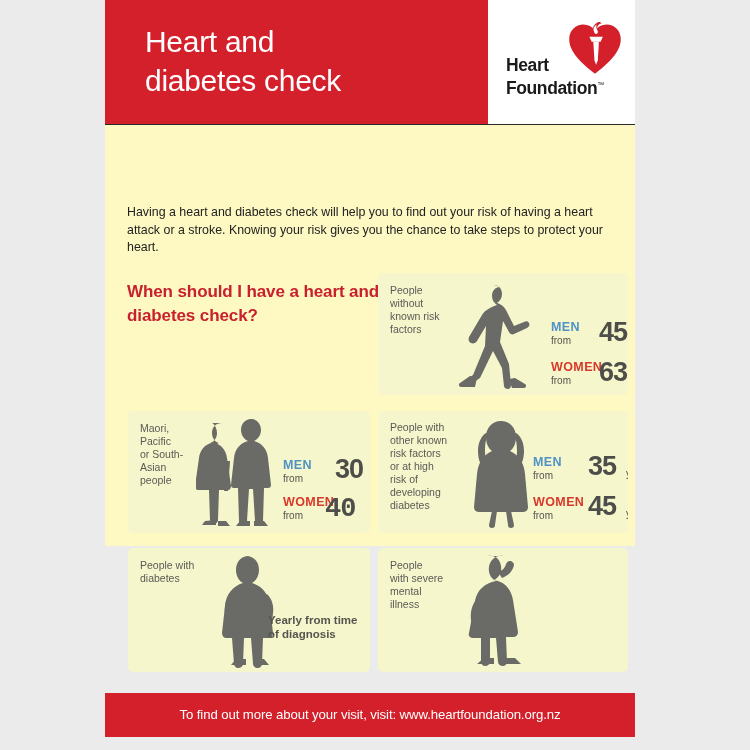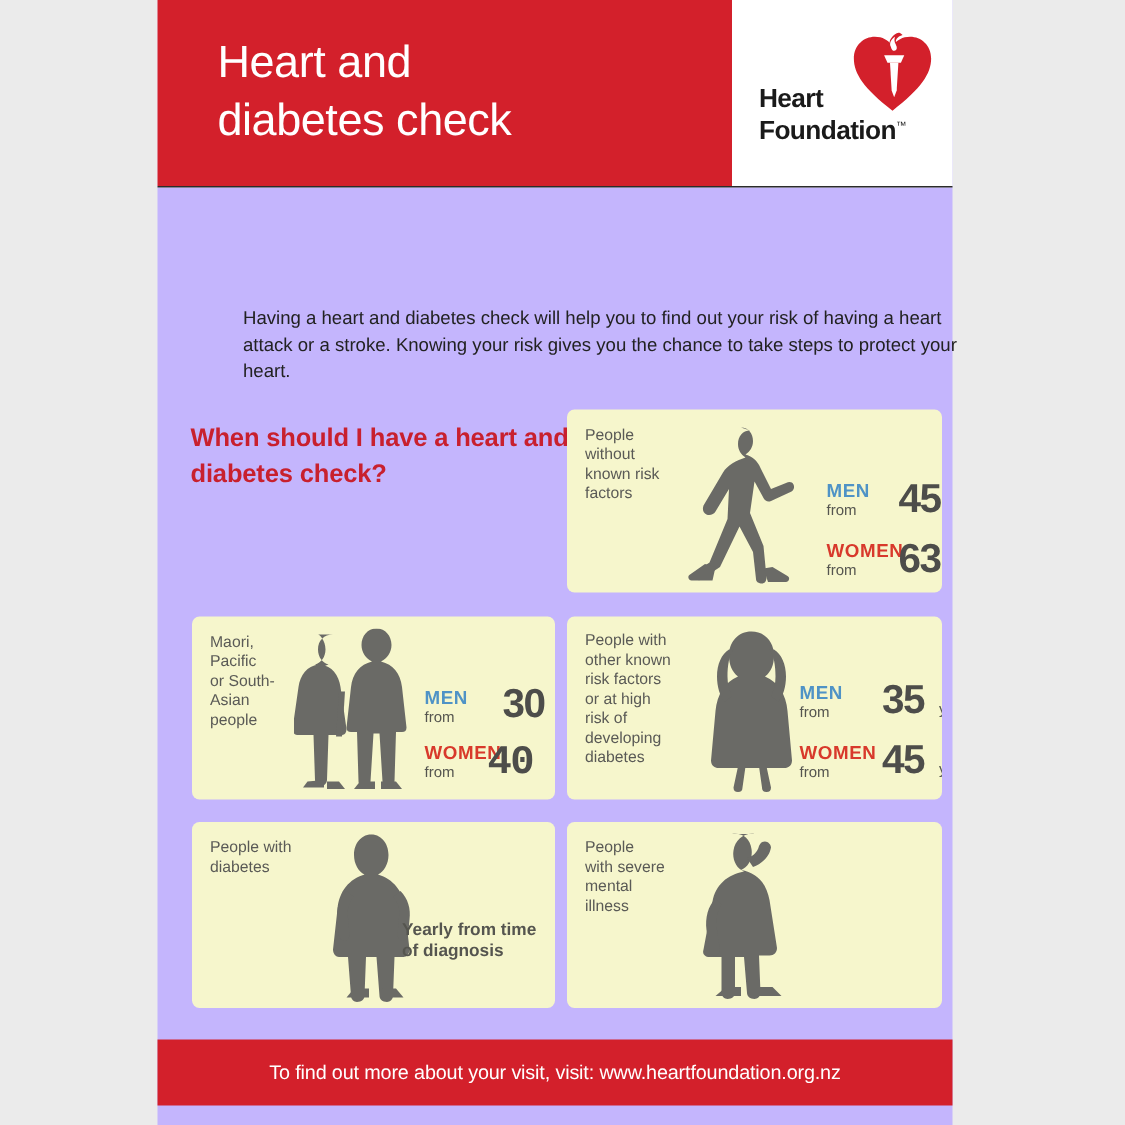--- a/index.html
+++ b/index.html
@@ -11,22 +11,22 @@
     height: 750px;
     background: #ebebeb;
     font-family: "Liberation Sans", sans-serif;
     overflow: hidden;
   }
   .poster {
     position: absolute;
     left: 105px;
     top: 0;
     width: 530px;
-    height: 750px;
-    background: #c4b5fd;
+    height: 546px;
+    background: #fef9c3;
   }
 
   
   .header {
     position: absolute;
     left: 0; top: 0;
     width: 530px;
     height: 125px;
     background: #ffffff;
   }
@@ -101,21 +101,20 @@
     letter-spacing: -0.2px;
   }
   .subcopy {
     position: absolute;
     left: 22px;
     top: 204px;
     width: 498px;
     color: #222222;
     font-size: 12.4px;
     line-height: 17.5px;
-    margin-left: 35px;
   }
   .question {
     position: absolute;
     left: 22px;
     top: 280px;
     width: 265px;
     color: #C8202E;
     font-size: 17px;
     font-weight: bold;
     line-height: 24px;

